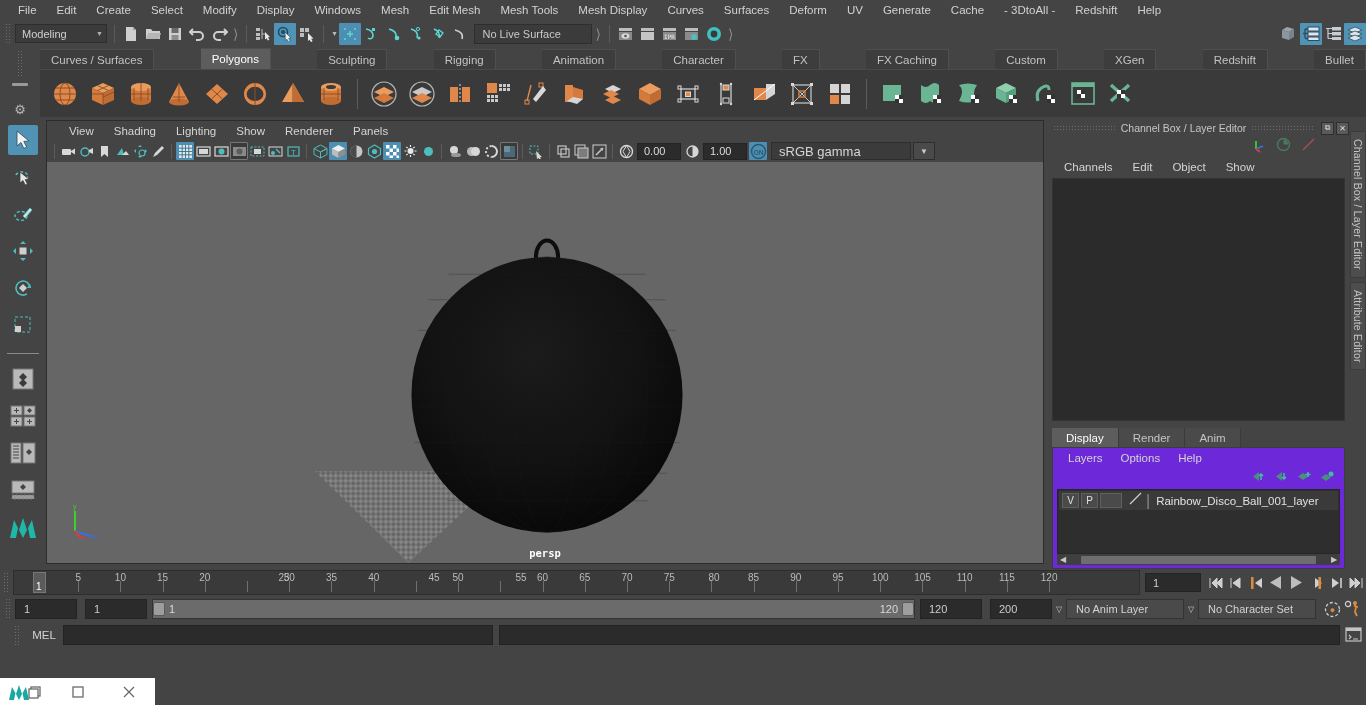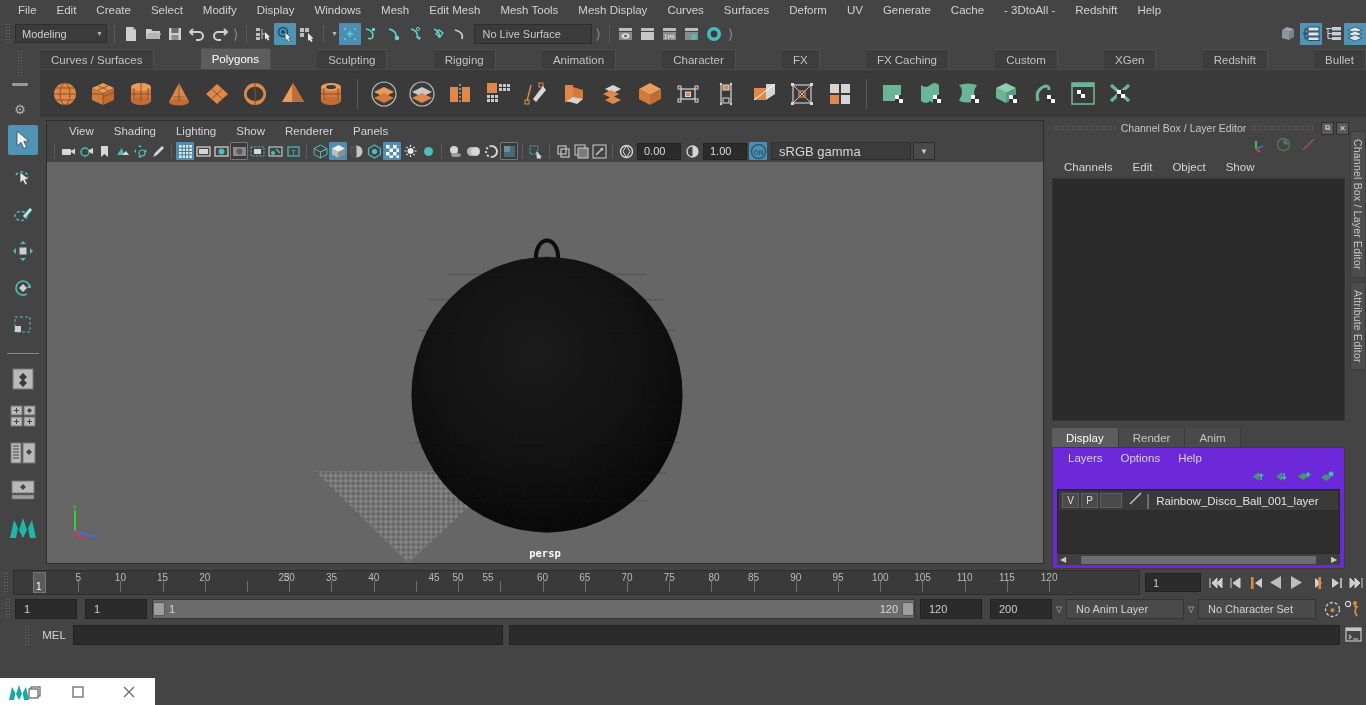--- a/index.html
+++ b/index.html
@@ -185,21 +185,21 @@
   .rangebar { flex:1; height:20px; background:#6b6b6b; border:1px solid #333; margin:0 5px;
               position:relative; display:flex; align-items:center;}
   .rangebar .handle { width:12px;height:14px;background:#9d9d9d;border:1px solid #5a5a5a;border-radius:2px;}
   .rangebar .rl { font-size:11px;color:#d8d8d8;margin-left:4px;}
   .rangebar .rr { font-size:11px;color:#d8d8d8;margin-right:4px;margin-left:auto;}
   .dcaret { width:14px;text-align:center;font-size:8px;color:#c5c5c5;flex:none;}
   .combo { height:20px;background:#4a4a4a;border:1px solid #333;font-size:11px;color:#d2d2d2;
            display:flex;align-items:center;padding-left:9px;flex:none;}
 
   
-  .cmdrow { height:25px; background:#444; display:flex; align-items:center; padding-left:20px;}
+  .cmdrow { height:25px; background:#444; display:flex; align-items:center; padding-left:10px;}
   .cmd-grip { width:7px;height:20px;margin:0 4px;
     background-image: radial-gradient(circle,#6d6d6d 0.8px,transparent 1px); background-size:3px 3px;}
   .mel-label { font-size:11.5px; color:#d2d2d2; width:38px; text-align:center;}
   .cmd-in { width:430px;height:20px;background:#2b2b2b;border:1px solid #232323;}
   .cmd-out { flex:1;height:20px;background:#2b2b2b;border:1px solid #232323;margin-left:6px;}
   .cmd-icon { width:26px;display:flex;align-items:center;justify-content:center;}
 
   
   .taskbar { position:absolute; left:0; bottom:0; width:155px; height:27px;
              background:#ffffff; display:flex; align-items:center; }
@@ -1164,21 +1164,21 @@
         <div class="ts-num" style="left: 275.279px;">30</div>
         <div class="ts-tick" style="left: 317.492px;"></div>
         <div class="ts-num" style="left: 317.492px;">35</div>
         <div class="ts-tick" style="left: 359.705px;"></div>
         <div class="ts-num" style="left: 359.705px;">40</div>
         <div class="ts-tick" style="left: 401.918px;"></div>
         <div class="ts-num" style="left: 420px;">45</div>
         <div class="ts-tick" style="left: 444.131px;"></div>
         <div class="ts-num" style="left: 444.131px;">50</div>
         <div class="ts-tick" style="left: 486.344px;"></div>
-        <div class="ts-num" style="left: 474px;">55</div>
+        <div class="ts-num" style="left: 507px;">55</div>
         <div class="ts-tick" style="left: 528.557px;"></div>
         <div class="ts-num" style="left: 528.557px;">60</div>
         <div class="ts-tick" style="left: 570.77px;"></div>
         <div class="ts-num" style="left: 570.77px;">65</div>
         <div class="ts-tick" style="left: 612.984px;"></div>
         <div class="ts-num" style="left: 612.984px;">70</div>
         <div class="ts-tick" style="left: 655.197px;"></div>
         <div class="ts-num" style="left: 655.197px;">75</div>
         <div class="ts-tick" style="left: 697.41px;"></div>
         <div class="ts-num" style="left: 700px;">80</div>

